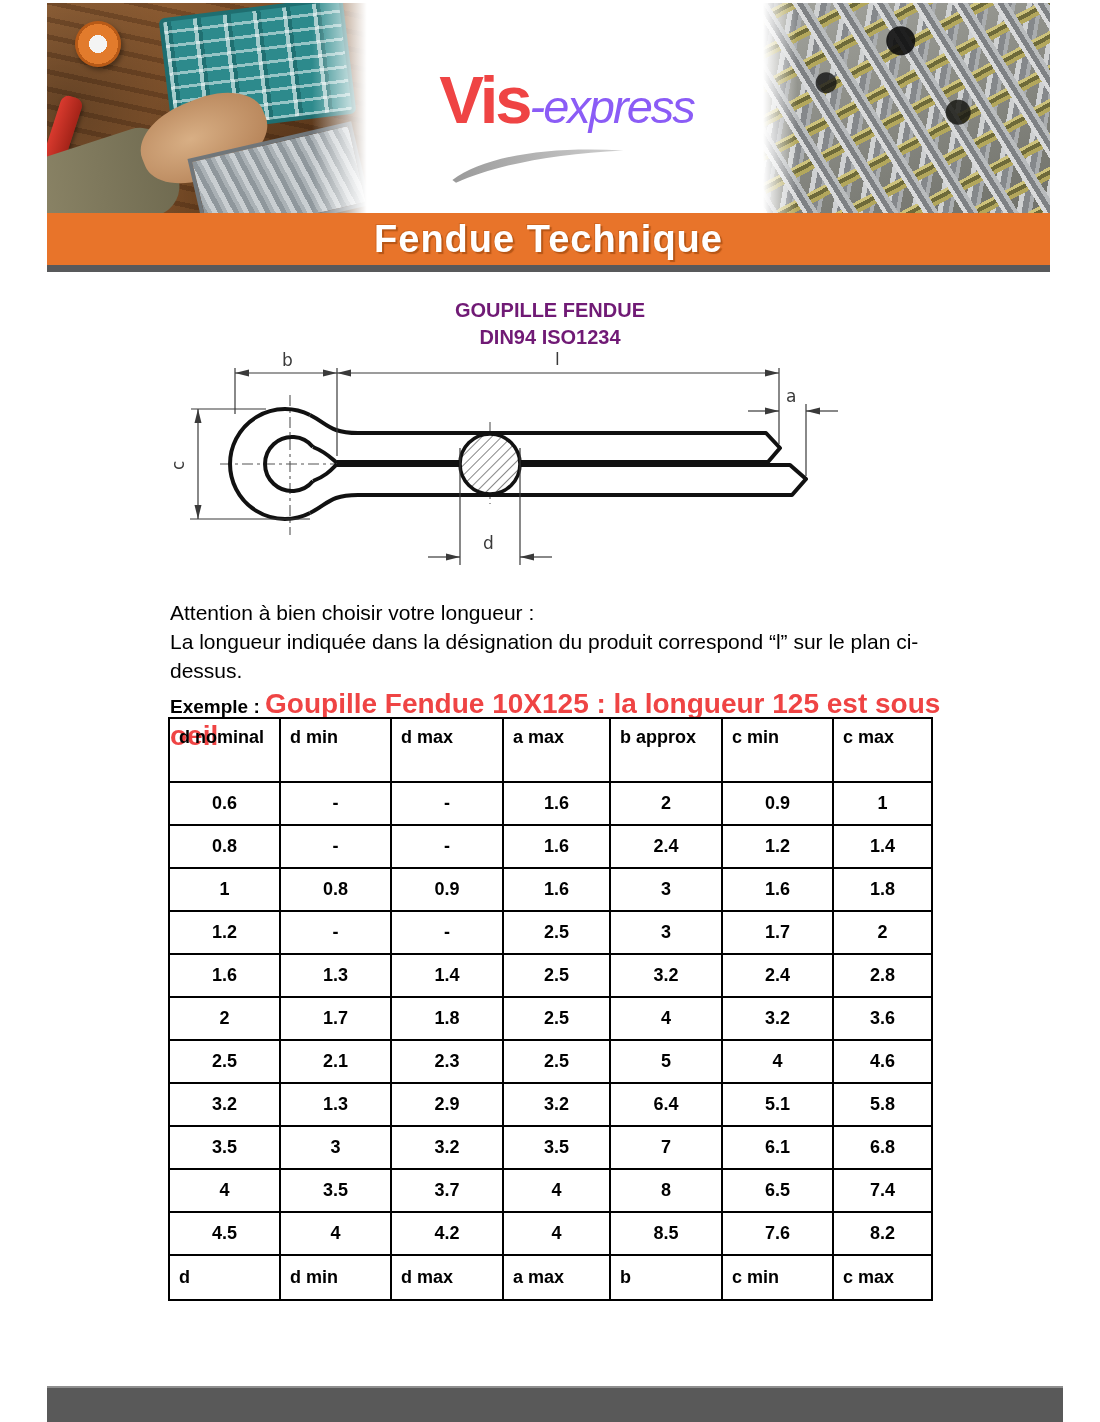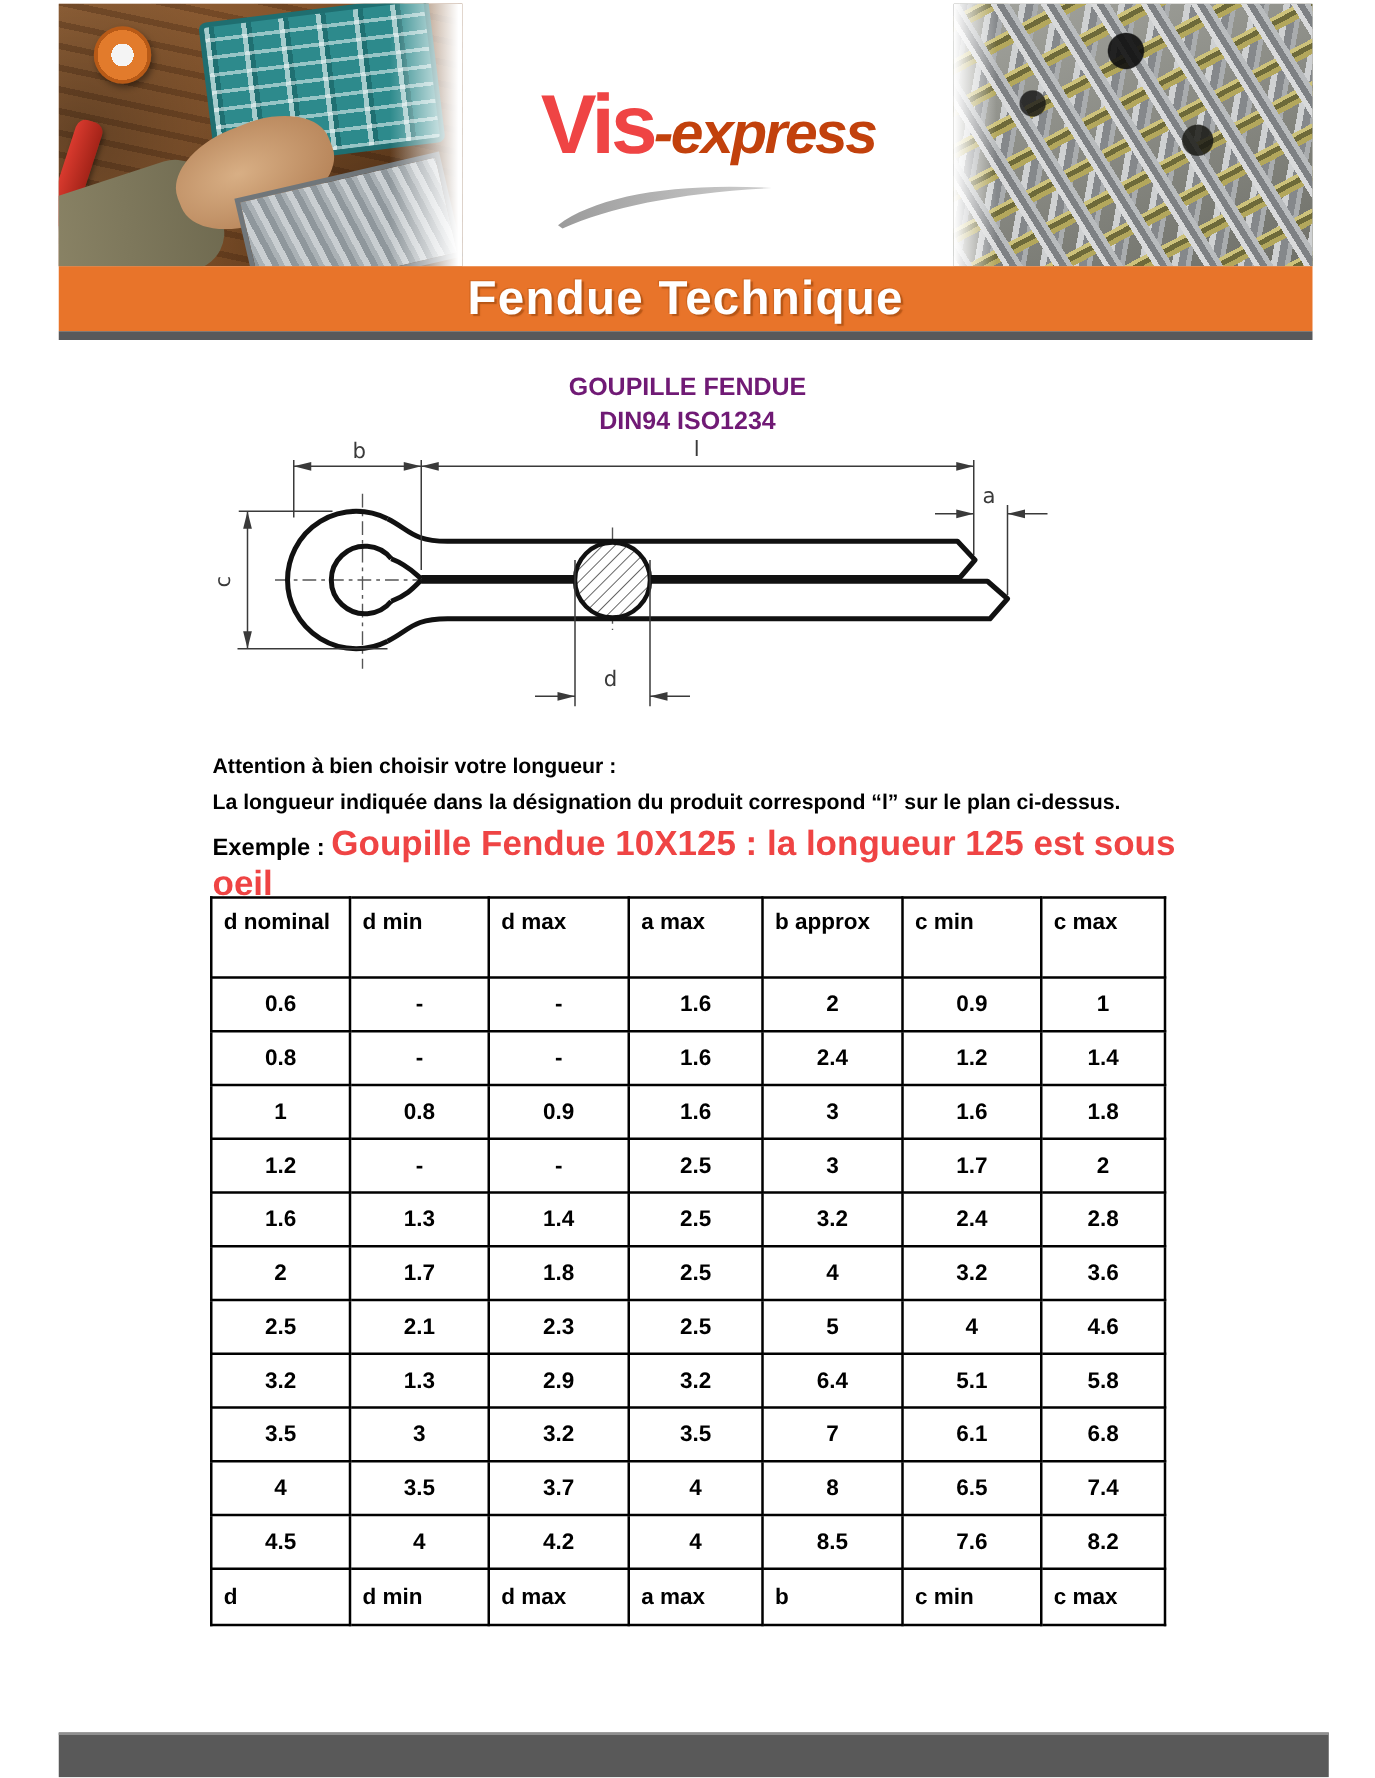--- a/index.html
+++ b/index.html
@@ -54,41 +54,41 @@
       repeating-linear-gradient(58deg, #d9dadb 0 4px, #7e8184 4px 9px, #b9bcbe 9px 13px, transparent 13px 34px),
       repeating-linear-gradient(-28deg, #b3a75c 0 4px, #6e6a3a 4px 8px, #cdc27b 8px 11px, transparent 11px 30px),
       repeating-linear-gradient(100deg, #cfd1d2 0 5px, #85888b 5px 11px, #a9acae 11px 15px, transparent 15px 26px),
       linear-gradient(160deg, #a3a49e, #6f7069);
   }
   .fade-l { position:absolute; inset:0; background:linear-gradient(to left, transparent 88%, #fff 100%); }
 
   
   .logo { position:relative; text-align:center; line-height:1; margin-top:-18px; }
   .logo-main { font-size:67px; font-weight:bold; color:#ef4444; letter-spacing:-3px; }
-  .logo-sub  { font-size:47px; font-weight:bold; font-style:italic; color:#c2410c; letter-spacing:-2px; }
+  .logo-sub  { font-size:47px; font-weight:normal; font-style:italic; color:#8b5cf6; letter-spacing:-2px; }
   .swoosh { position:absolute; left:8px; top:76px; width:180px; height:42px; }
 
   
   .banner { position:absolute; left:47px; top:213px; width:1003px; height:52px; background:#e8742a;
     display:flex; align-items:center; justify-content:center; }
   .banner-title { font-size:38px; font-weight:bold; color:#ffffff; letter-spacing:1px;
     text-shadow:2px 2px 1px rgba(140,60,5,.55), -1px -1px 0 rgba(140,60,5,.25); }
   .gray-strip { position:absolute; left:47px; top:265px; width:1003px; height:7px; background:#58595b; }
 
   
   .doc-title { position:absolute; left:0; top:297px; width:1100px; text-align:center;
     font-weight:bold; font-size:20px; color:#701a75; line-height:27px; }
 
   
   .diagram { position:absolute; left:170px; top:352px; width:700px; height:240px; }
   .dim-label { font-family:"DejaVu Sans", sans-serif; font-size:17px; fill:#3a3a3a; }
 
   
   .notes { position:absolute; left:170px; top:598px; width:790px; color:#000; }
-  .note-line { font-size:17px; font-weight:bold; line-height:29px; }
+  .note-line { font-size:21px; font-weight:normal; line-height:29px; }
   .example-line { margin-top:3px; font-size:19px; font-weight:bold; }
   .example-rest { font-size:28px; font-weight:bold; color:#ef4444; }
 
   
   .spec-table { position:absolute; left:168px; top:717px; width:763px;
     border-collapse:collapse; table-layout:fixed; }
   .spec-table th, .spec-table td { border:2px solid #000; font-weight:bold; font-size:18px; color:#000; }
   .spec-table thead th { text-align:left; vertical-align:top; padding:6px 9px; height:64px; line-height:24px;margin-left:28px; }
   .spec-table tbody td { text-align:center; height:43px; padding:0; }
   .spec-table tfoot th { text-align:left; padding:0 9px; height:45px; }

